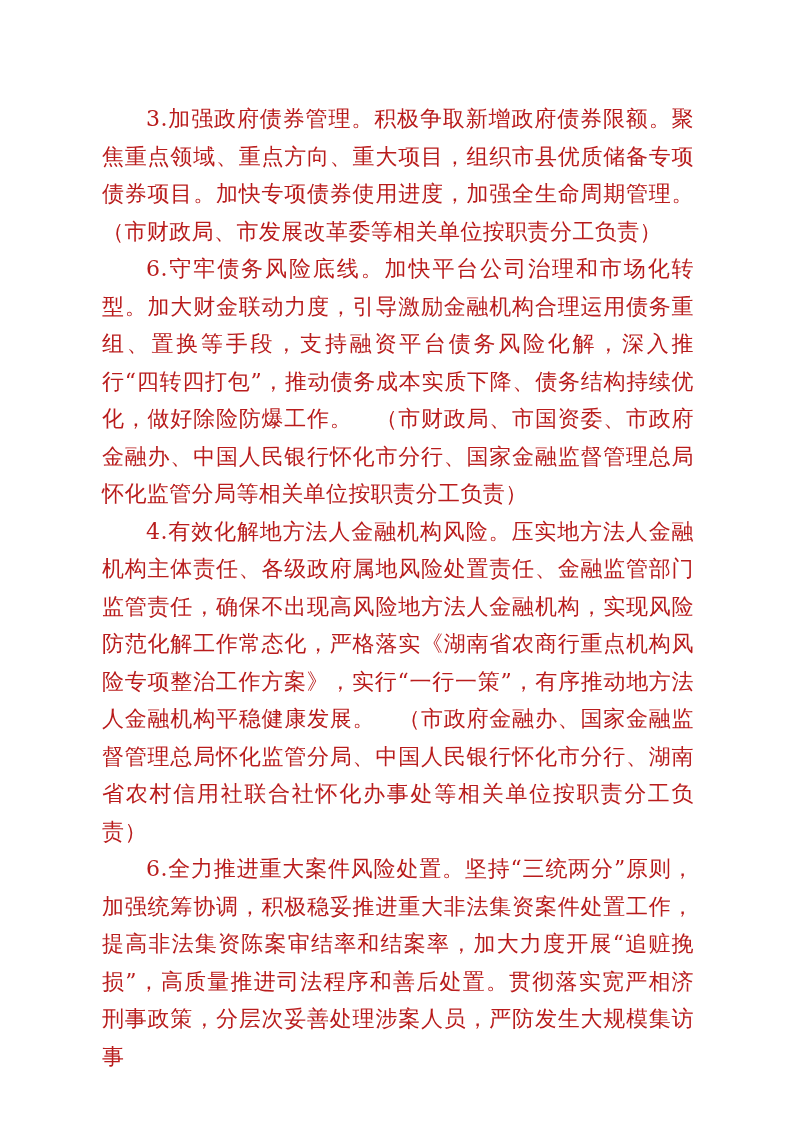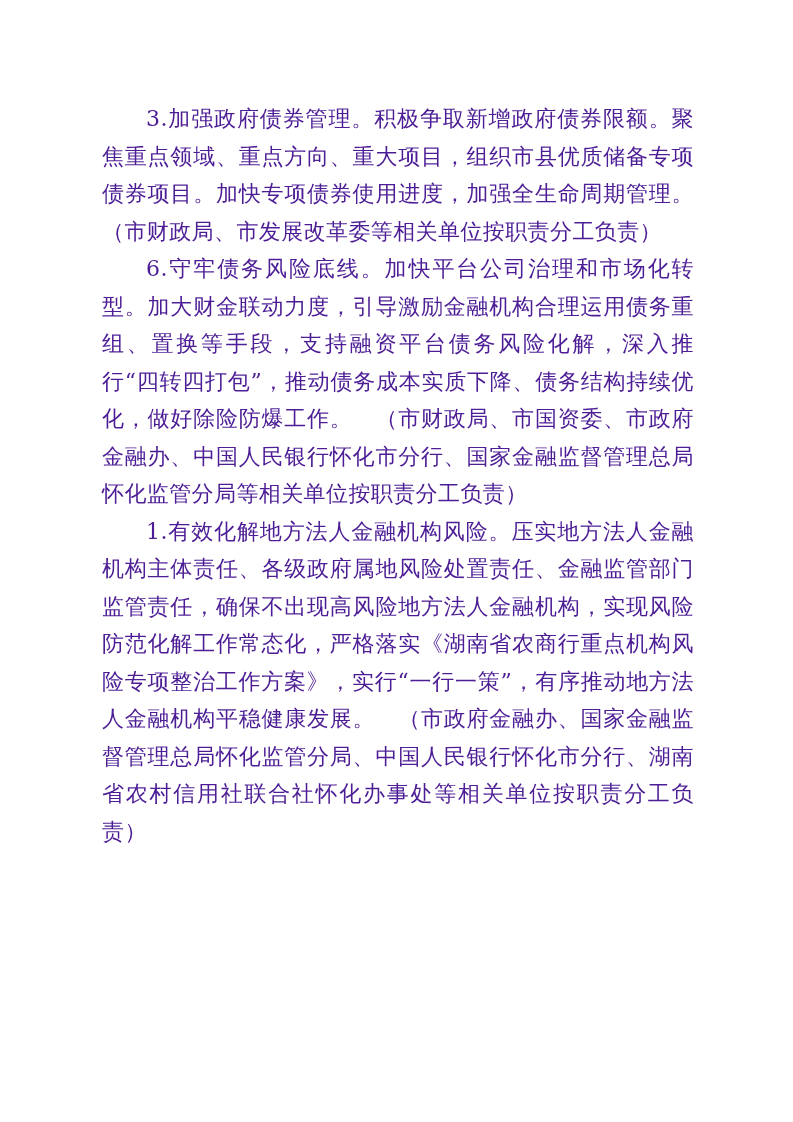--- a/index.html
+++ b/index.html
@@ -15,35 +15,36 @@
     overflow: hidden;
   }
   .text-block {
     position: absolute;
     left: 102px;
     top: 100px;
     width: 592px;
     font-family: "DejaVu Serif", serif;
     font-size: 22px;
     line-height: 37.5px;
-    color: #4c1d95;
+    color: #b91c1c;
     text-align: justify;
     text-justify: inter-ideograph;
     letter-spacing: 0.4px;
   }
   .doc-paragraph {
     margin: 0;
     padding: 0;
     text-indent: 2em;
     word-break: break-all;
     overflow-wrap: break-word;
   }
 </style>
 </head>
 <body>
 
 <div class="page">
   <div class="text-block" id="doc-body">
       <p class="doc-paragraph">3.加强政府债券管理。积极争取新增政府债券限额。聚焦重点领域、重点方向、重大项目，组织市县优质储备专项债券项目。加快专项债券使用进度，加强全生命周期管理。（市财政局、市发展改革委等相关单位按职责分工负责）</p>
       <p class="doc-paragraph">6.守牢债务风险底线。加快平台公司治理和市场化转型。加大财金联动力度，引导激励金融机构合理运用债务重组、置换等手段，支持融资平台债务风险化解，深入推行“四转四打包”，推动债务成本实质下降、债务结构持续优化，做好除险防爆工作。　（市财政局、市国资委、市政府金融办、中国人民银行怀化市分行、国家金融监督管理总局怀化监管分局等相关单位按职责分工负责）</p>
-      <p class="doc-paragraph">1.有效化解地方法人金融机构风险。压实地方法人金融机构主体责任、各级政府属地风险处置责任、金融监管部门监管责任，确保不出现高风险地方法人金融机构，实现风险防范化解工作常态化，严格落实《湖南省农商行重点机构风险专项整治工作方案》，实行“一行一策”，有序推动地方法人金融机构平稳健康发展。　（市政府金融办、国家金融监督管理总局怀化监管分局、中国人民银行怀化市分行、湖南省农村信用社联合社怀化办事处等相关单位按职责分工负责）</p>
+      <p class="doc-paragraph">4.有效化解地方法人金融机构风险。压实地方法人金融机构主体责任、各级政府属地风险处置责任、金融监管部门监管责任，确保不出现高风险地方法人金融机构，实现风险防范化解工作常态化，严格落实《湖南省农商行重点机构风险专项整治工作方案》，实行“一行一策”，有序推动地方法人金融机构平稳健康发展。　（市政府金融办、国家金融监督管理总局怀化监管分局、中国人民银行怀化市分行、湖南省农村信用社联合社怀化办事处等相关单位按职责分工负责）</p>
+      <p class="doc-paragraph">6.全力推进重大案件风险处置。坚持“三统两分”原则，加强统筹协调，积极稳妥推进重大非法集资案件处置工作，提高非法集资陈案审结率和结案率，加大力度开展“追赃挽损”，高质量推进司法程序和善后处置。贯彻落实宽严相济刑事政策，分层次妥善处理涉案人员，严防发生大规模集访事</p>
     </div>
 </div>
 
 </body></html>

